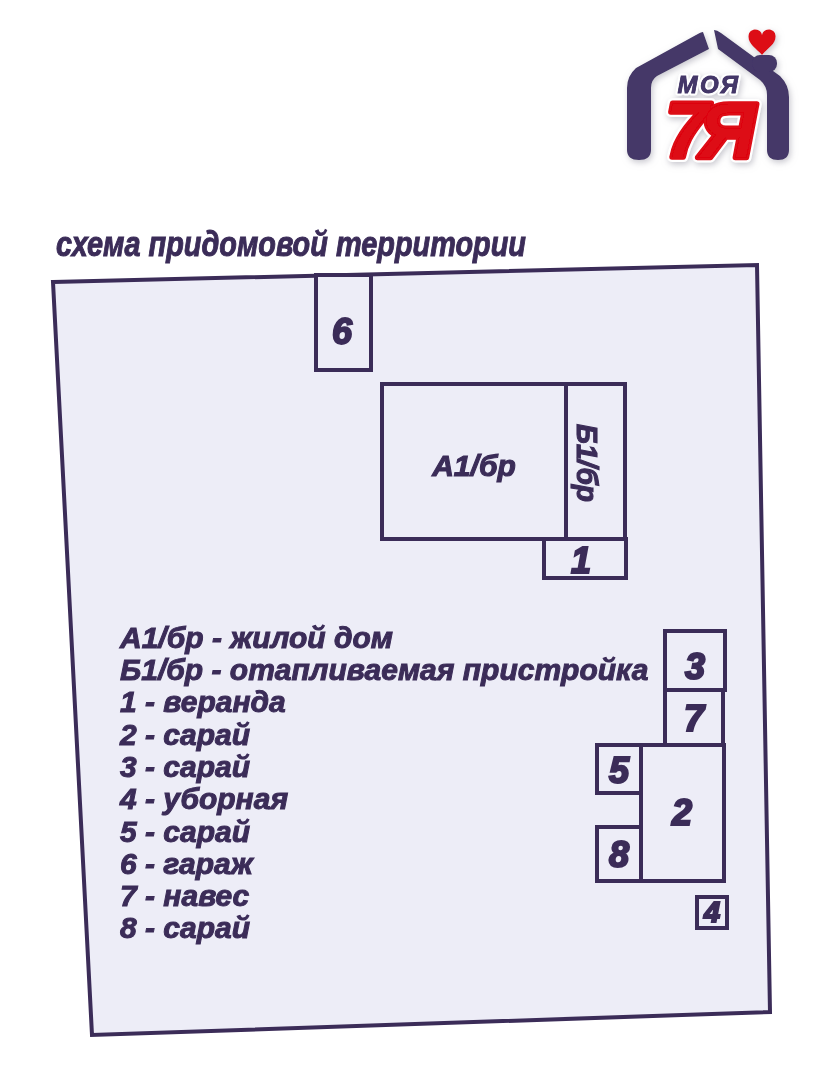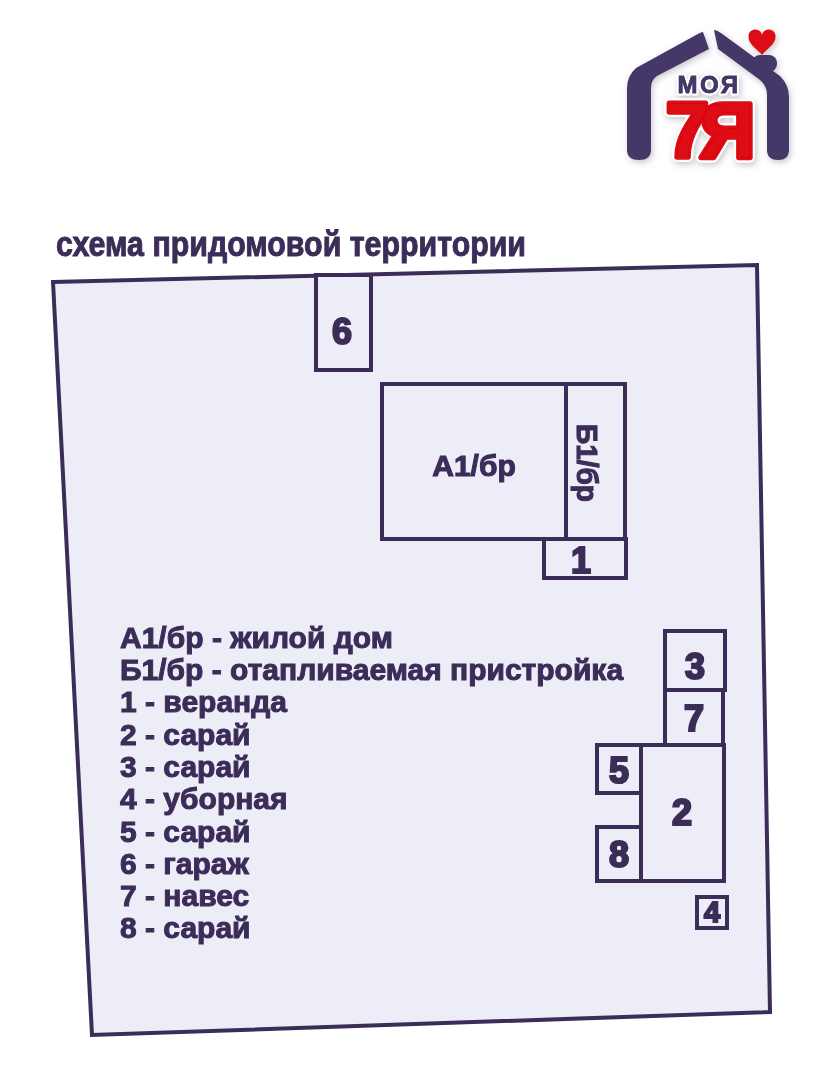--- a/index.html
+++ b/index.html
@@ -1,18 +1,18 @@
 <!DOCTYPE html>
 <html><head>
 <meta charset="utf-8">
 <style>
   html,body{margin:0;padding:0;}
   body{width:817px;height:1080px;background:#ffffff;overflow:hidden;
        font-family:"Liberation Sans", sans-serif;}
-  #page{position:relative;width:817px;height:947px;}
+  #page{position:relative;width:817px;height:947px;font-style:italic;}
   svg{position:absolute;left:0;top:0;}
 </style>
 </head>
 <body>
 <div id="page">
 <svg width="817" height="1080" viewBox="0 0 817 1080">
 
   <defs>
     <filter id="softsh" x="-30%" y="-30%" width="160%" height="160%">
       <feDropShadow dx="1.5" dy="2.5" stdDeviation="3" flood-color="#9a98a6" flood-opacity="0.55"></feDropShadow>

